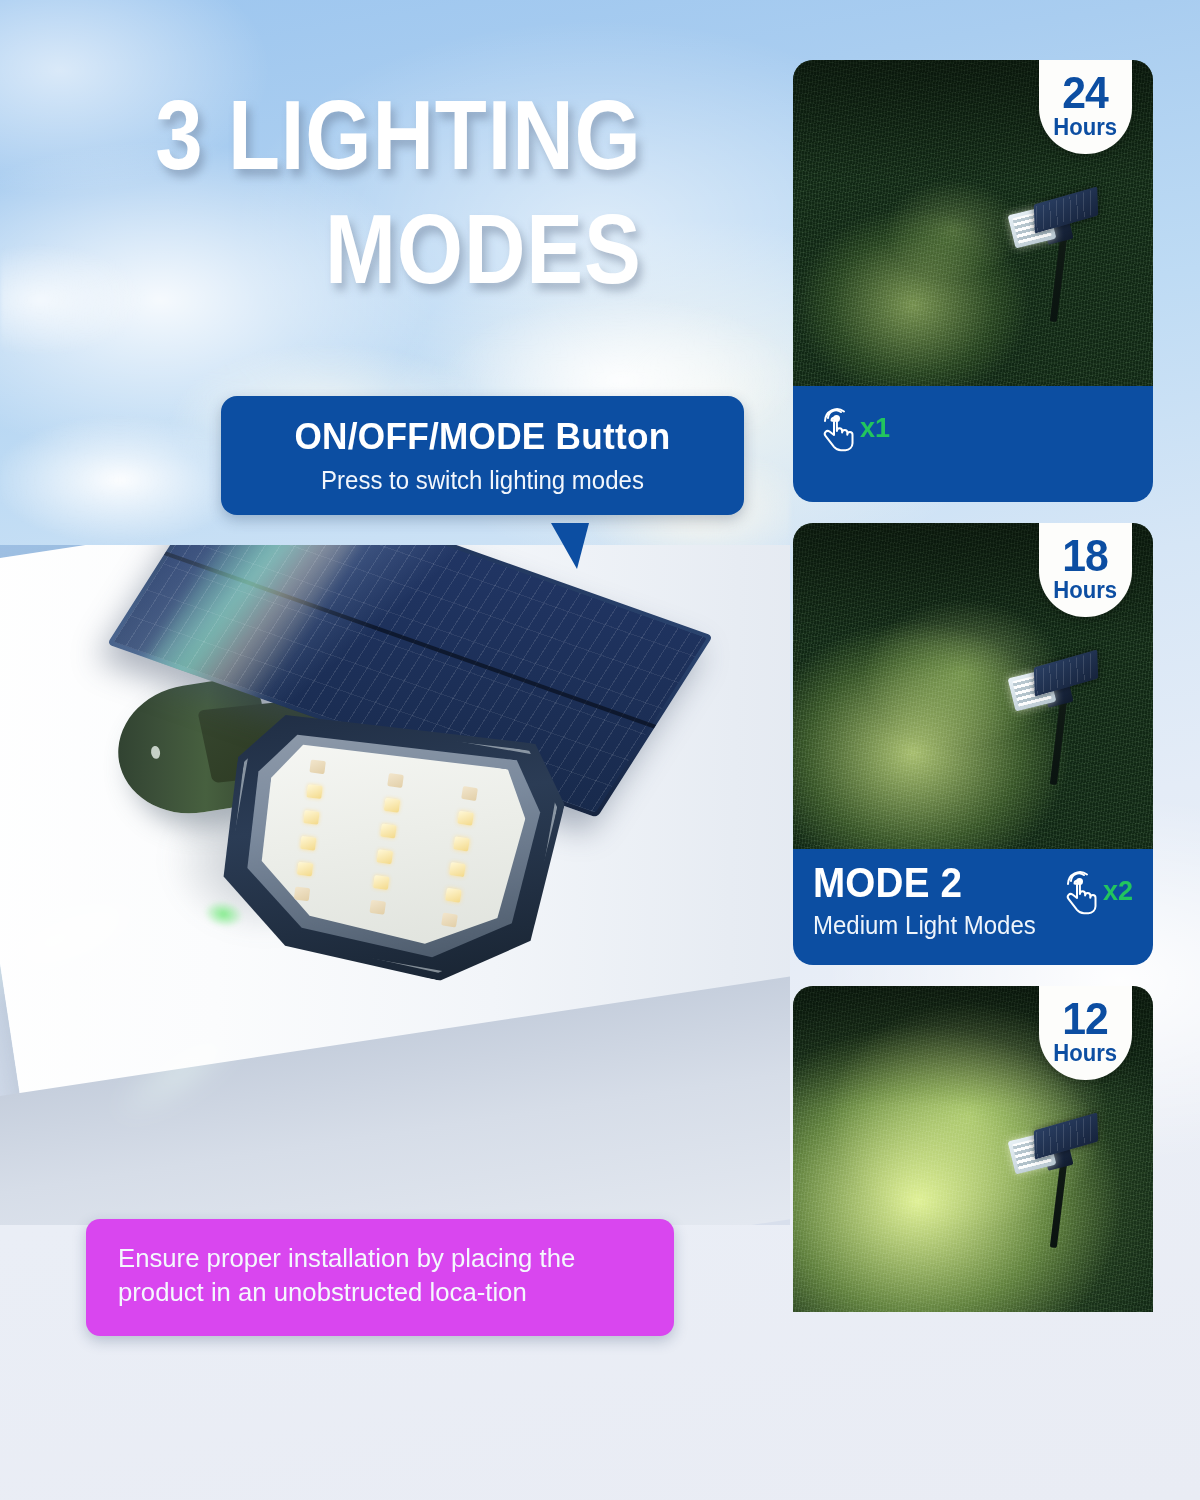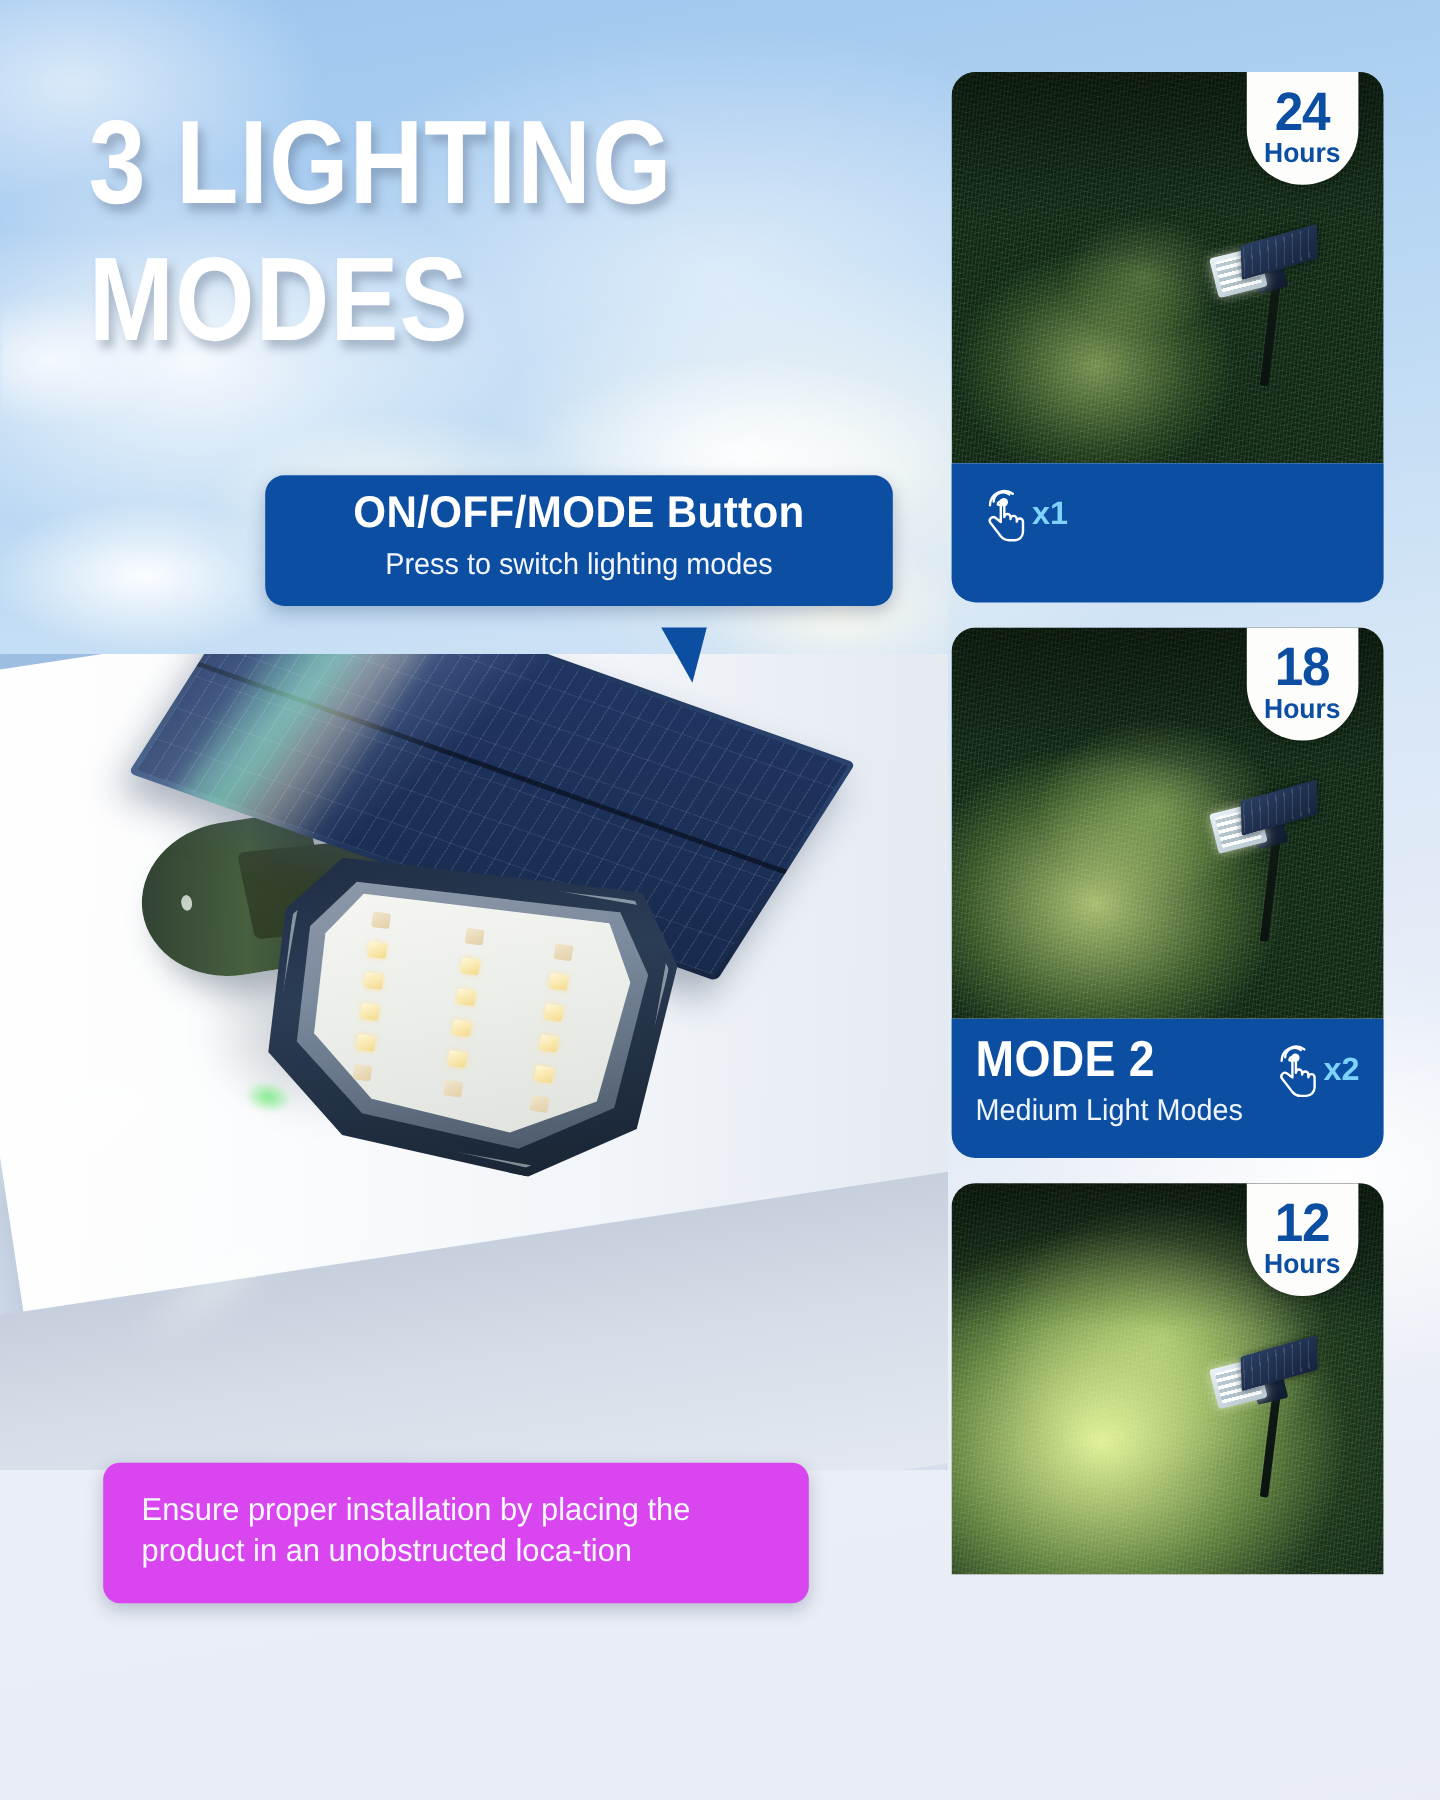--- a/index.html
+++ b/index.html
@@ -30,20 +30,21 @@
       radial-gradient(ellipse 260px 120px at 620px 200px, rgba(255,255,255,.9), rgba(255,255,255,0) 70%),
       radial-gradient(ellipse 170px 90px at 700px 330px, rgba(255,250,238,.8), rgba(255,255,255,0) 70%),
       radial-gradient(ellipse 150px 80px at 40px 120px, rgba(255,255,255,.7), rgba(255,255,255,0) 70%);
     filter:blur(2px);
   }
 
   
   #title{
     position:absolute; left:74px; top:86px; width:660px;
     z-index:12;
+    text-align:right;
   }
   #title .line{
     display:block;
     color:#ffffff;
     font-weight:bold;
     font-size:99px;
     line-height:.99;
     letter-spacing:1px;
     transform:scaleX(.86);
     transform-origin:left center;
@@ -208,21 +209,21 @@
     filter:blur(2px);
   }
 
   
   #callout{
     position:absolute; left:221px; top:396px; width:523px; z-index:15;
   }
   .bubble{
     background:#0c4ea2;
     border-radius:16px;
-    padding:12px 24px 20px;
+    padding:22px 24px 20px;
     box-shadow:0 5px 14px rgba(30,55,95,.28);
     text-align:center;
   }
   .bubble-title{
     color:#fff; font-size:37px; font-weight:bold; line-height:1.05;
     letter-spacing:.3px; transform:scaleX(.95); transform-origin:center;
   }
   .bubble-sub{
     color:#f2f6fc; font-size:25px; margin-top:9px; line-height:1.15;
     transform:scaleX(.96); transform-origin:center;
@@ -356,21 +357,21 @@
   }
   .label-text .desc{
     color:#eef4fb; font-size:25px; margin-top:9px; line-height:1;
     transform:scaleX(.96); transform-origin:left center;
   }
   .tap{
     display:flex; align-items:center; gap:3px; margin-top:5px; margin-right:2px;
   }
   .tap svg{ display:block; }
   .tap .xn{
-    color:#7dd3fc; font-size:27px; font-weight:bold; line-height:1;
+    color:#22c55e; font-size:27px; font-weight:bold; line-height:1;
   }
 </style>
 </head>
 <body>
 
 <div id="bg-sky"></div>
 <div id="bg-clouds"></div>
 
 <div id="title">
   <span class="line line1">3 LIGHTING</span>

